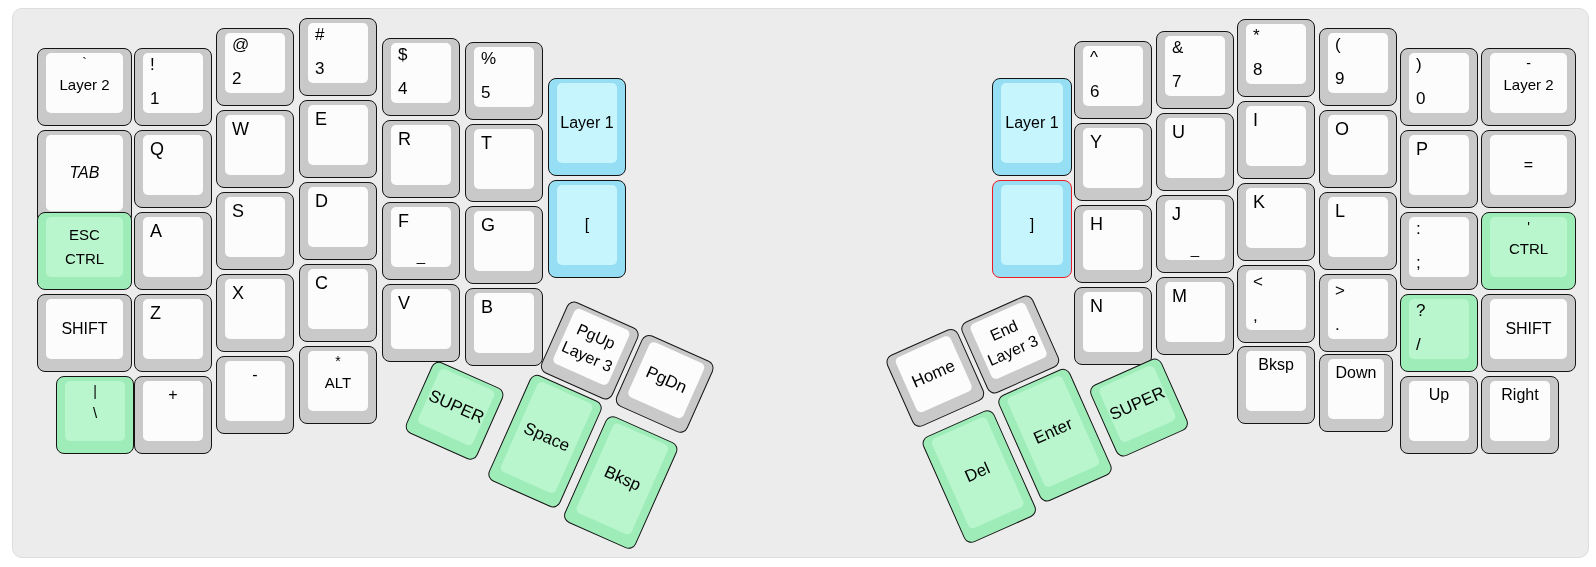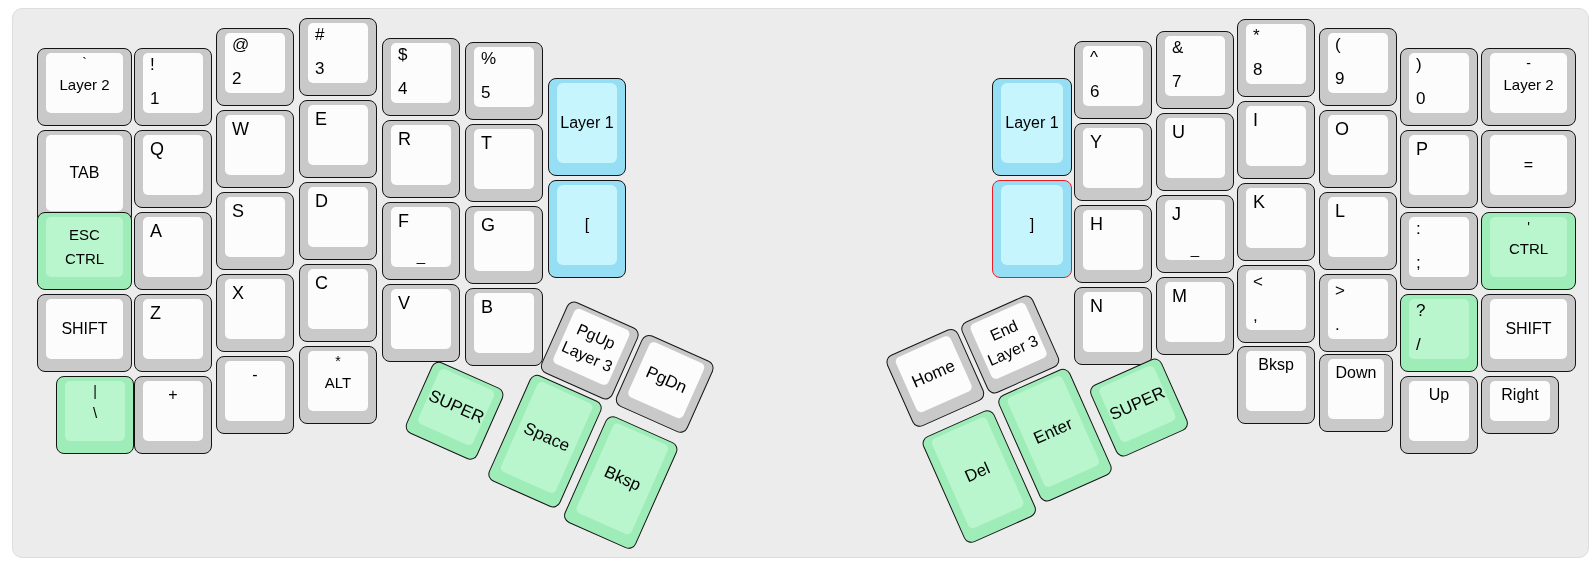--- a/index.html
+++ b/index.html
@@ -12,21 +12,21 @@
   .key{position:absolute;box-sizing:border-box;border:1.5px solid var(--key-border,#141414);
     border-radius:8px;z-index:1;}
   .key.white{background:var(--white-base,#c9c9c9);}
   .key.green{background:var(--green-base,#9eedb9);}
   .key.cyan{background:var(--cyan-base,#96def3);}
   .key.red-border{border-color:var(--red-border,#ed1c24);}
   .cap{position:absolute;left:8px;right:8px;top:4px;bottom:12px;border-radius:5px;
     display:flex;color:#000;overflow:visible;}
   .key.white .cap{background:var(--white-top,#fcfcfc);}
   .key.green .cap{background:var(--green-top,#b9f5cd);}
-  .key.cyan .cap{background:var(--cyan-top,#c6f5fd);border-radius:6px;}
+  .key.cyan .cap{background:var(--cyan-top,#c6f5fd);}
   .cap.topleft{flex-direction:column;align-items:flex-start;padding:4px 7px;font-size:18px;}
   .cap.stack{flex-direction:column;align-items:flex-start;justify-content:space-between;
     padding:2px 7px 4px;font-size:17px;}
   .cap.center{align-items:center;justify-content:center;font-size:16px;text-align:center;}
   .cap.center2{flex-direction:column;align-items:center;justify-content:center;
     font-size:15px;line-height:24px;text-align:center;}
   .cap.tap{flex-direction:column;align-items:center;padding-top:3px;font-size:15px;text-align:center;}
   .cap.tap .l0{font-size:14px;line-height:15px;height:15px;}
   .cap.tap .l1{margin-top:5px;}
   .cap.topcenter{justify-content:center;padding-top:5px;font-size:16px;}
@@ -40,21 +40,21 @@
 
 <div class="panel" style="left: 12px; top: 8px; width: 1577px; height: 550px; border-radius: 10px;"></div>
 <div class="keyboard">
     <div class="half">
       <div class="key white" style="left: 37px; top: 48px; width: 95px; height: 78px;">
         <div class="cap tap">
           <span class="lbl l0">`</span>
           <span class="lbl l1">Layer 2</span>
         </div>
       </div>
-      <div class="key white" style="left: 37px; top: 130px; width: 95px; height: 94px;">
+      <div class="key white" style="left: 37px; top: 130px; width: 95px; height: 94px; font-style: italic;">
         <div class="cap center">
           <span class="lbl l0">TAB</span>
         </div>
       </div>
       <div class="key green" style="left: 37px; top: 212px; width: 95px; height: 78px;">
         <div class="cap center2">
           <span class="lbl l0">ESC</span>
           <span class="lbl l1">CTRL</span>
         </div>
       </div>
@@ -353,21 +353,21 @@
         <div class="cap tap">
           <span class="lbl l0">'</span>
           <span class="lbl l1">CTRL</span>
         </div>
       </div>
       <div class="key white" style="left: 1481px; top: 294px; width: 95px; height: 78px;">
         <div class="cap center">
           <span class="lbl l0">SHIFT</span>
         </div>
       </div>
-      <div class="key white" style="left: 1481px; top: 376px; width: 78px; height: 58px;">
+      <div class="key white" style="left: 1481px; top: 376px; width: 78px; height: 78px;">
         <div class="cap topcenter">
           <span class="lbl l0">Right</span>
         </div>
       </div>
     </div>
     <div class="cluster" style="left: 570px; top: 299px; transform: rotate(24deg); transform-origin: 0px 0px;">
       <div class="key white" style="left: 0px; top: 0px; width: 78px; height: 78px;">
         <div class="cap center2">
           <span class="lbl l0">PgUp</span>
           <span class="lbl l1">Layer 3</span>

